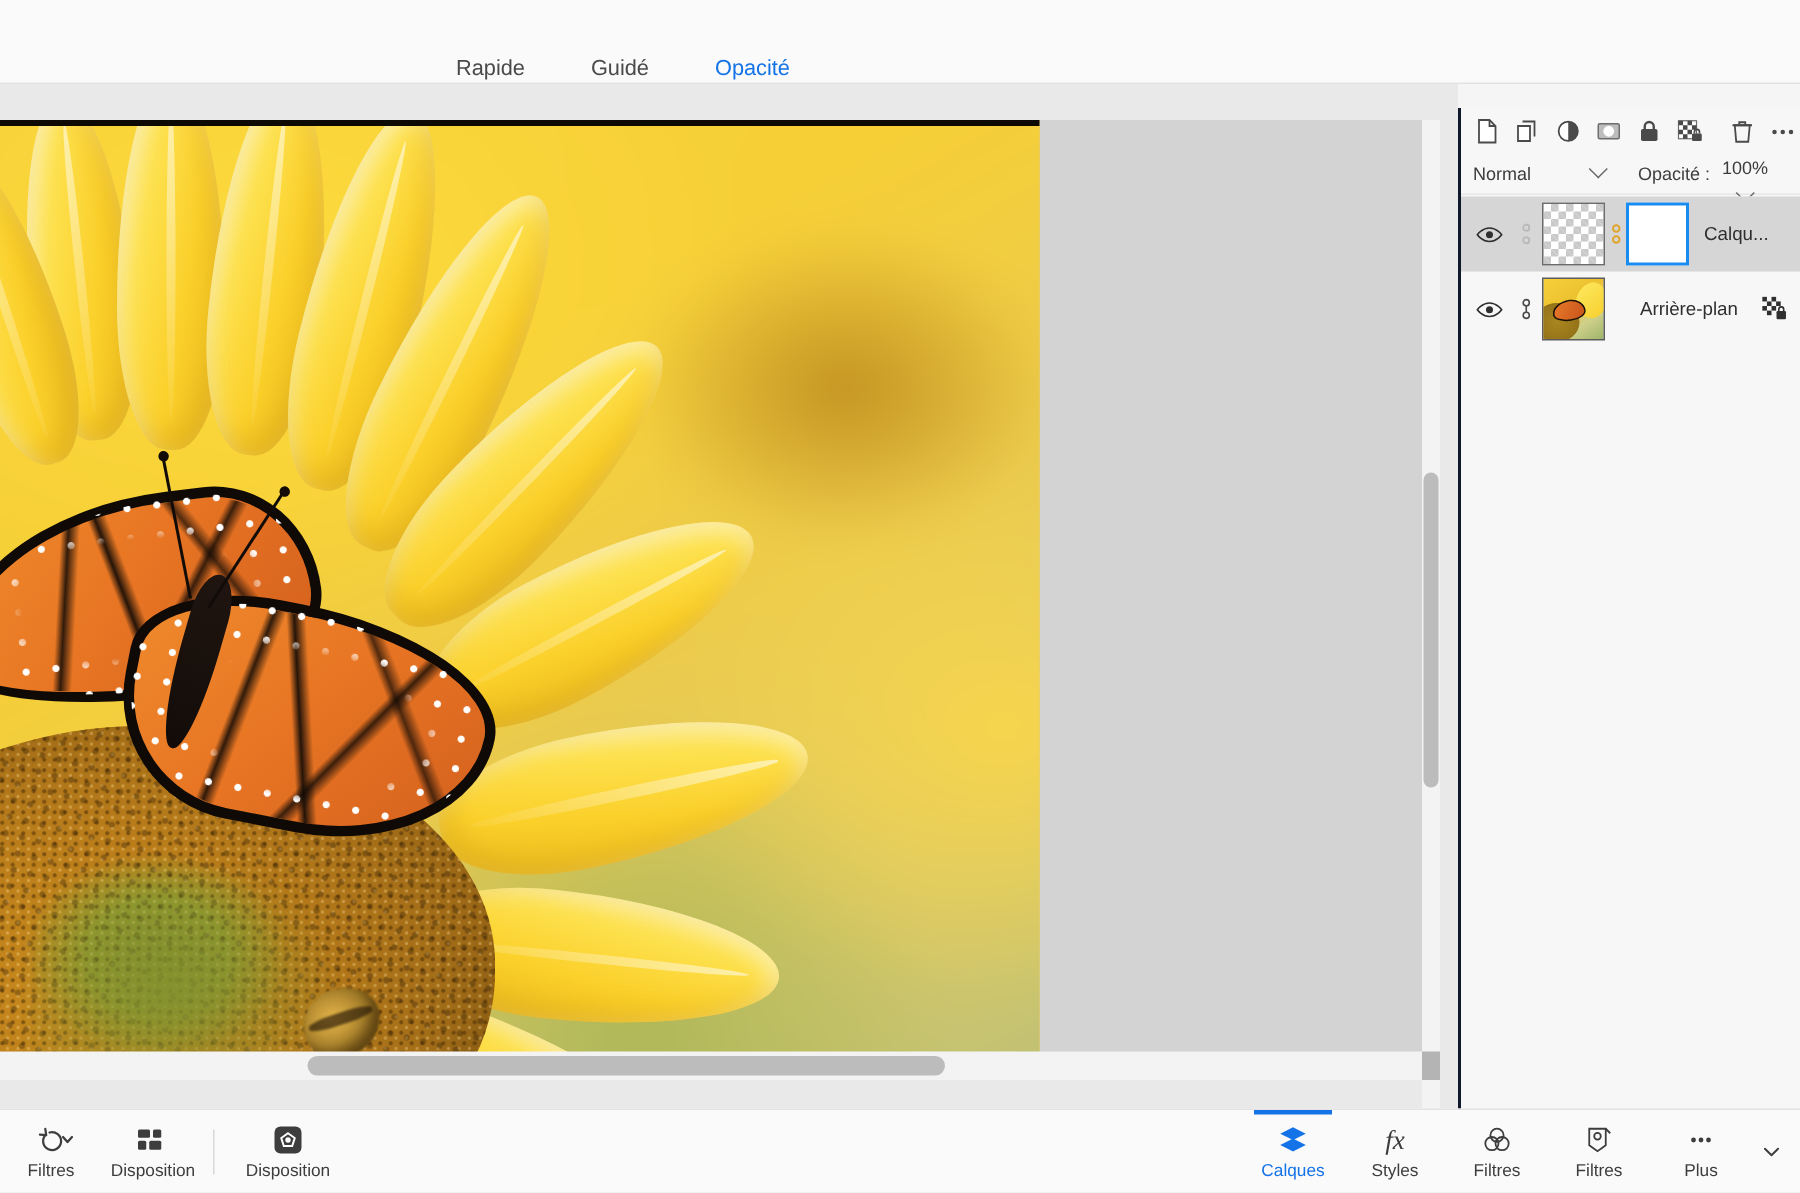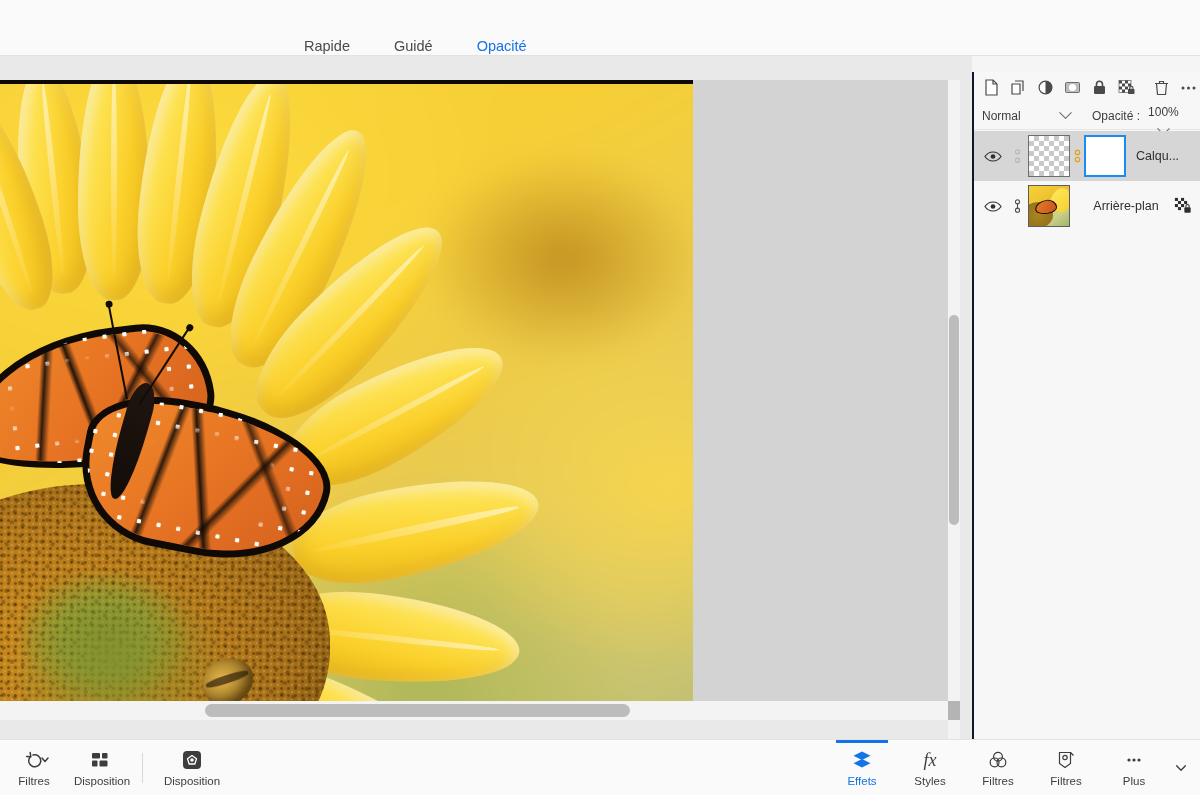--- a/index.html
+++ b/index.html
@@ -585,21 +585,21 @@
     </div>
 
     <div class="bb-right">
       <div class="bb-item active">
         <span class="bb-icon">
           <svg viewBox="0 0 24 22" width="24" height="22">
             <path d="M12 2.5l8.5 4.3L12 11 3.5 6.8z" fill="#1473e6"></path>
             <path d="M12 10l8.5 4.3L12 18.6 3.5 14.3z" fill="#1473e6"></path>
           </svg>
         </span>
-        <span>Effets</span>
+        <span>Calques</span>
       </div>
 
       <div class="bb-item">
         <span class="bb-icon">
           <svg viewBox="0 0 26 22" width="26" height="22">
             <text x="13" y="17" text-anchor="middle" font-family="Liberation Serif, serif" font-style="italic" font-size="18" fill="#3d3d3d">fx</text>
           </svg>
         </span>
         <span>Styles</span>
       </div>

